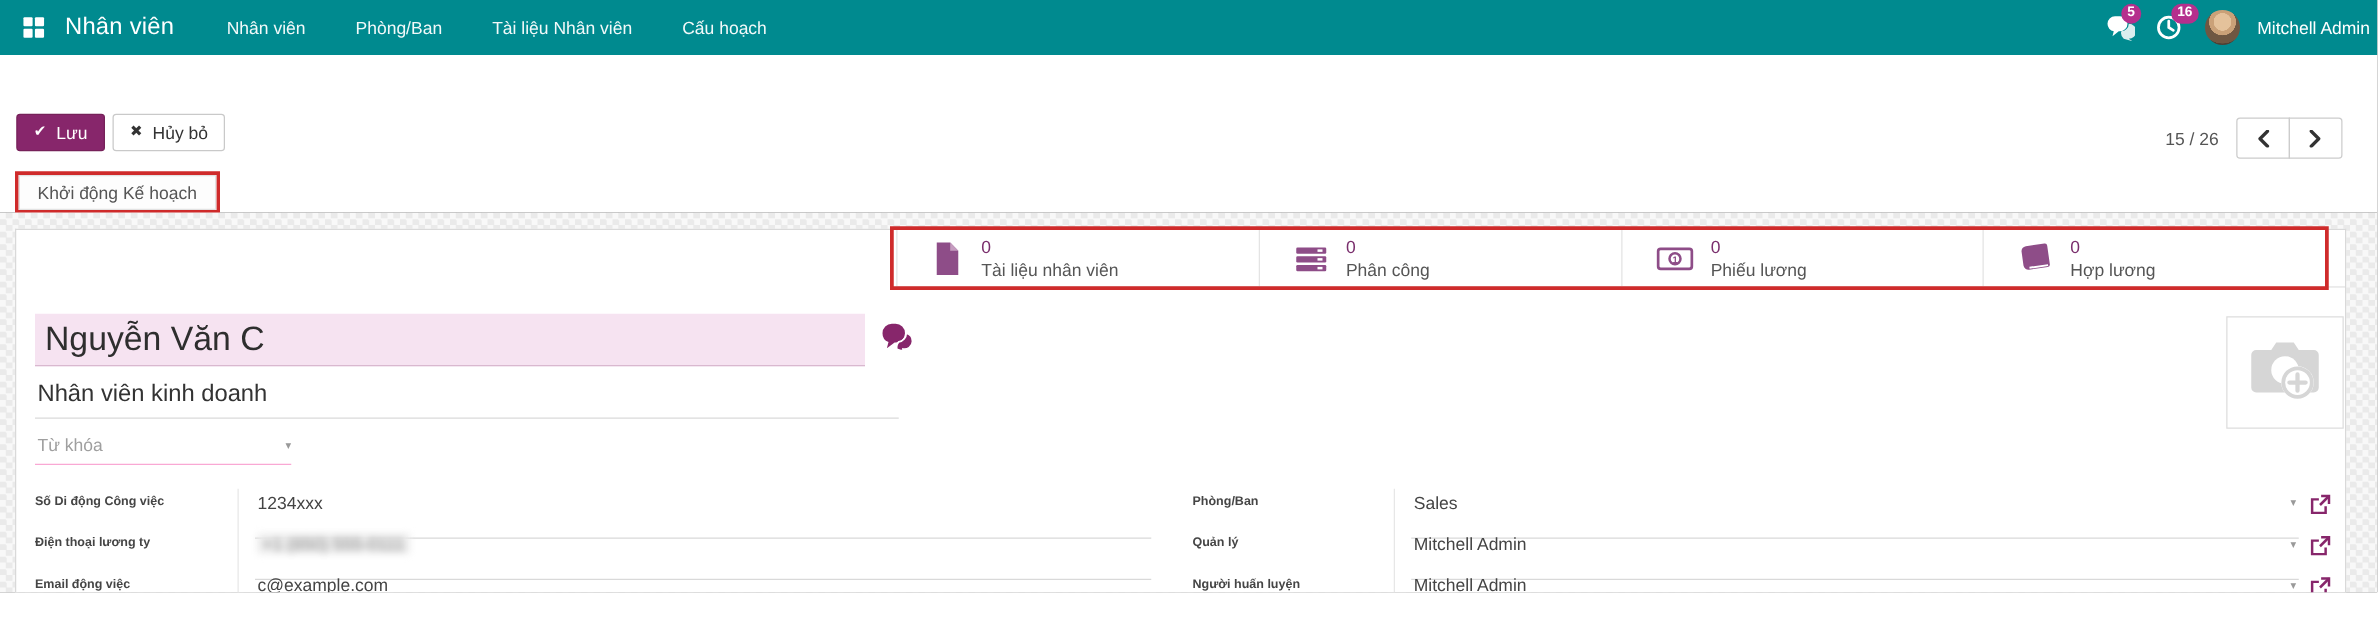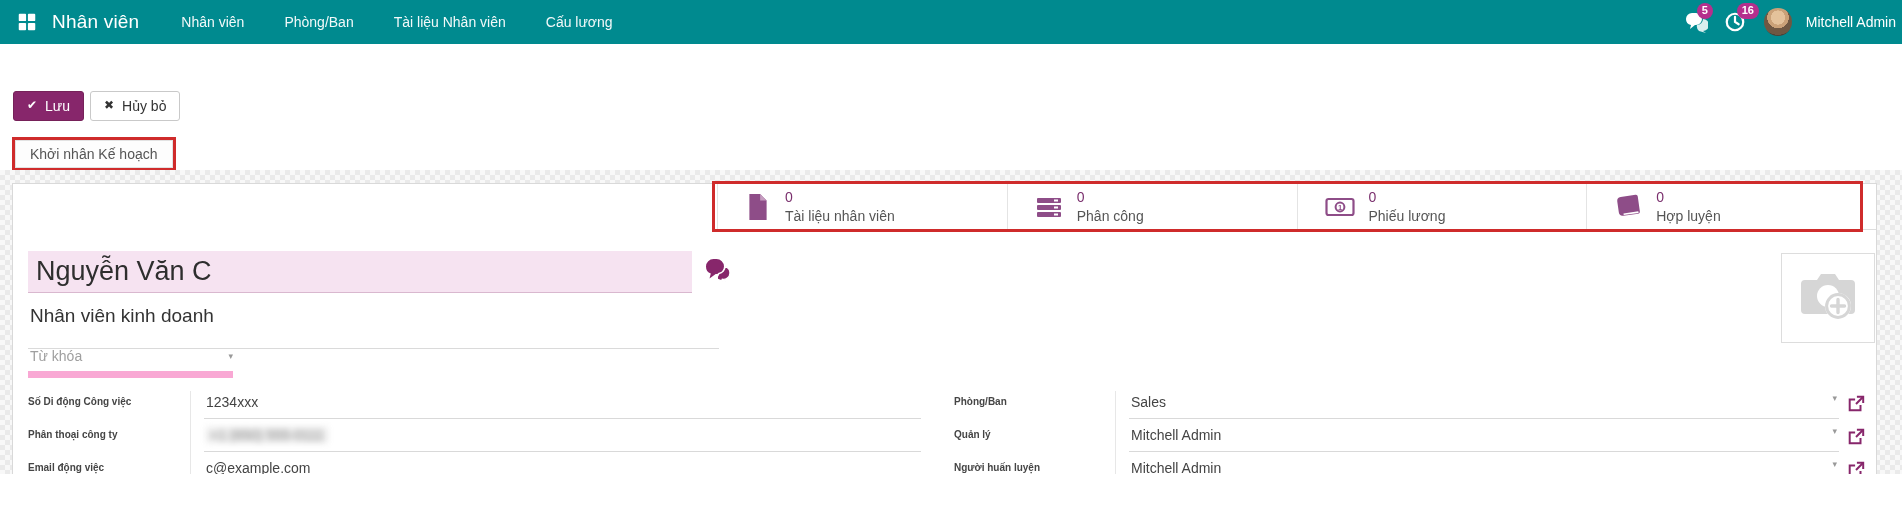--- a/index.html
+++ b/index.html
@@ -59,31 +59,31 @@
   .stat-label{color:#555}
   .stat-annotation{position:absolute;top:-3px;left:699px;width:1145px;height:45px;
     border:3px solid #cf2b2b;pointer-events:none;z-index:5}
 
   
   .name-input{position:absolute;left:15px;top:67px;width:656px;height:41px;background:#f6e3f1;
     border-bottom:1px solid #d9b8cf;font-size:27px;color:#2e2e2e;display:flex;align-items:center;
     padding-left:8px;cursor:text}
   .chat-btn{position:absolute;left:690px;top:73px;cursor:pointer}
   .job-input{position:absolute;left:15px;top:119px;width:689px;font-size:19px;color:#333;
-    border-bottom:1px solid #dadada;padding:2px 0 21px 2px;cursor:text}
-  .tags{position:absolute;left:15px;top:161px;width:203px;border-bottom:7px solid #f9a8d4;
+    border-bottom:1px solid #dadada;padding:2px 0 7px 2px;cursor:text}
+  .tags{position:absolute;left:15px;top:161px;width:203px;border-bottom:1px solid #f9a8d4;
     color:#9f9f9f;font-size:14px;padding:3px 0 7px 2px;display:flex;justify-content:space-between;
     align-items:center;cursor:text}
   .caret{color:#999;font-size:9px;line-height:1}
 
   
   .vsep{position:absolute;width:1px;background:#e7e7e7}
   .f-label{position:absolute;font-size:10px;font-weight:700;color:#454545;white-space:nowrap}
   .f-value{position:absolute;font-size:14px;color:#444;border-bottom:1px solid #d9d9d9;
-    padding:0 2px 8px 2px;display:flex;justify-content:space-between;cursor:text}
+    padding:0 2px 20px 2px;display:flex;justify-content:space-between;align-items:center;cursor:text}
   .blurred{filter:blur(3px);color:#8a8a8a;background:#ececec;padding:0 4px}
   .ext-link{position:absolute;cursor:pointer;width:18px;height:18px}
 
   .avatar-box{position:absolute;left:1768px;top:69px;width:92px;height:88px;border:1px solid #ddd;
     display:flex;align-items:center;justify-content:center;cursor:pointer;background:#fff}
 </style>
 </head>
 <body>
 
 <div class="screen">
@@ -94,21 +94,21 @@
         <rect x="3" y="3" width="8" height="8" rx="1" fill="#fff"></rect>
           <rect x="13" y="3" width="8" height="8" rx="1" fill="#fff"></rect>
         <rect x="3" y="13" width="8" height="8" rx="1" fill="#fff"></rect>
           <rect x="13" y="13" width="8" height="8" rx="1" fill="#fff"></rect>
       </svg>
       <span class="app-name">Nhân viên</span>
       <div class="menu">
         <span class="menu-item">Nhân viên</span>
         <span class="menu-item">Phòng/Ban</span>
         <span class="menu-item">Tài liệu Nhân viên</span>
-        <span class="menu-item">Cấu lương</span>
+        <span class="menu-item">Cấu hoạch</span>
       </div>
     </div>
     <div class="nav-right">
       <span class="icon-wrap">
         <svg width="24" height="22" viewBox="0 0 24 22">
             <path d="M2 8a6 6 0 016-6h4a6 6 0 010 12h-1l-5 4 1-4A6 6 0 012 8z" fill="#fff"></path>
             <path d="M13 14a6 6 0 006-6 6 6 0 016 6v.2A6 6 0 0119 20l3 2-7-2a6 6 0 01-2-6z" fill="#fff" opacity=".85"></path>
           </svg>
         <span class="badge">5</span>
       </span>
@@ -128,22 +128,37 @@
     <div class="btn-row">
       <button class="btn btn-primary">
         <span class="glyph">✔</span>
         <span>Lưu</span>
       </button>
       <button class="btn">
         <span class="glyph">✖</span>
         <span>Hủy bỏ</span>
       </button>
     </div>
+    <div class="pager">
+      <span>15 / 26</span>
+      <span class="pager-btns">
+        <span class="pager-btn prev">
+          <svg width="11" height="14" viewBox="0 0 11 14">
+              <path d="M9 1L3 7l6 6" fill="none" stroke="#333" stroke-width="2.6" stroke-linecap="round" stroke-linejoin="round"></path>
+            </svg>
+        </span>
+        <span class="pager-btn next">
+          <svg width="11" height="14" viewBox="0 0 11 14">
+              <path d="M2 1l6 6-6 6" fill="none" stroke="#333" stroke-width="2.6" stroke-linecap="round" stroke-linejoin="round"></path>
+            </svg>
+        </span>
+      </span>
+    </div>
     <div class="launch-wrap">
-      <button class="launch-btn">Khởi nhân Kế hoạch</button>
+      <button class="launch-btn">Khởi động Kế hoạch</button>
     </div>
   </div>
 
   <div class="content">
     <div class="card">
 
       <div class="stat-row">
         <div class="stat-btn">
           <svg width="26" height="28" viewBox="0 0 24 26">
               <path d="M4 1h10l6 6v18H4z" fill="#8e4d88"></path>
@@ -179,21 +194,21 @@
             <span class="stat-label">Phiếu lương</span>
           </span>
         </div>
         <div class="stat-btn">
           <svg width="28" height="25" viewBox="0 0 28 25">
               <path d="M8 2h15a2 2 0 012 2v15a2 2 0 01-2 2H8a4 4 0 01-4-4V6a4 4 0 014-4z" fill="#8e4d88" transform="rotate(-8 14 12)"></path>
               <path d="M8.5 19.5h15" stroke="#fff" stroke-width="1.6" transform="rotate(-8 14 12)"></path>
             </svg>
           <span class="stat-text">
             <span class="stat-value">0</span>
-            <span class="stat-label">Hợp luyện</span>
+            <span class="stat-label">Hợp lương</span>
           </span>
         </div>
       </div>
       <div class="stat-annotation"></div>
 
       <div class="name-input">Nguyễn Văn C</div>
       <span class="chat-btn">
         <svg width="30" height="26" viewBox="0 0 30 26">
             <path d="M3 9.5A7.5 7.5 0 0110.5 2h3a7.5 7.5 0 010 15h-.8l-6.2 4.6 1.3-5A7.5 7.5 0 013 9.5z" fill="#87266b"></path>
             <path d="M16 16.5a7 7 0 006-6.9 6.5 6.5 0 015 6.3 6.5 6.5 0 01-8.3 6.2l3.8 3-8-2.6a6.6 6.6 0 011.5-6z" fill="#87266b" stroke="#fff" stroke-width="1.4"></path>
@@ -206,21 +221,21 @@
         <span class="caret">▾</span>
       </div>
 
       <div class="vsep" style="left:177px;top:207px;height:102px"></div>
       <div class="vsep" style="left:1102px;top:207px;height:102px"></div>
 
       <div class="f-label" style="left:15px;top:212px">Số Di động Công việc</div>
       <div class="f-value" style="left:191px;top:210px;width:713px">
         <span>1234xxx</span>
       </div>
-      <div class="f-label" style="left:15px;top:245px">Phân thoại công ty</div>
+      <div class="f-label" style="left:15px;top:245px">Điện thoại lương ty</div>
       <div class="f-value" style="left:191px;top:243px;width:713px">
         <span class="blurred">+1 (650) 555-0111</span>
       </div>
       <div class="f-label" style="left:15px;top:278px">Email động việc</div>
       <div class="f-value" style="left:191px;top:276px;width:713px">
         <span>c@example.com</span>
       </div>
 
       <div class="f-label" style="left:941px;top:212px">Phòng/Ban</div>
       <div class="f-value" style="left:1116px;top:210px;width:706px">

